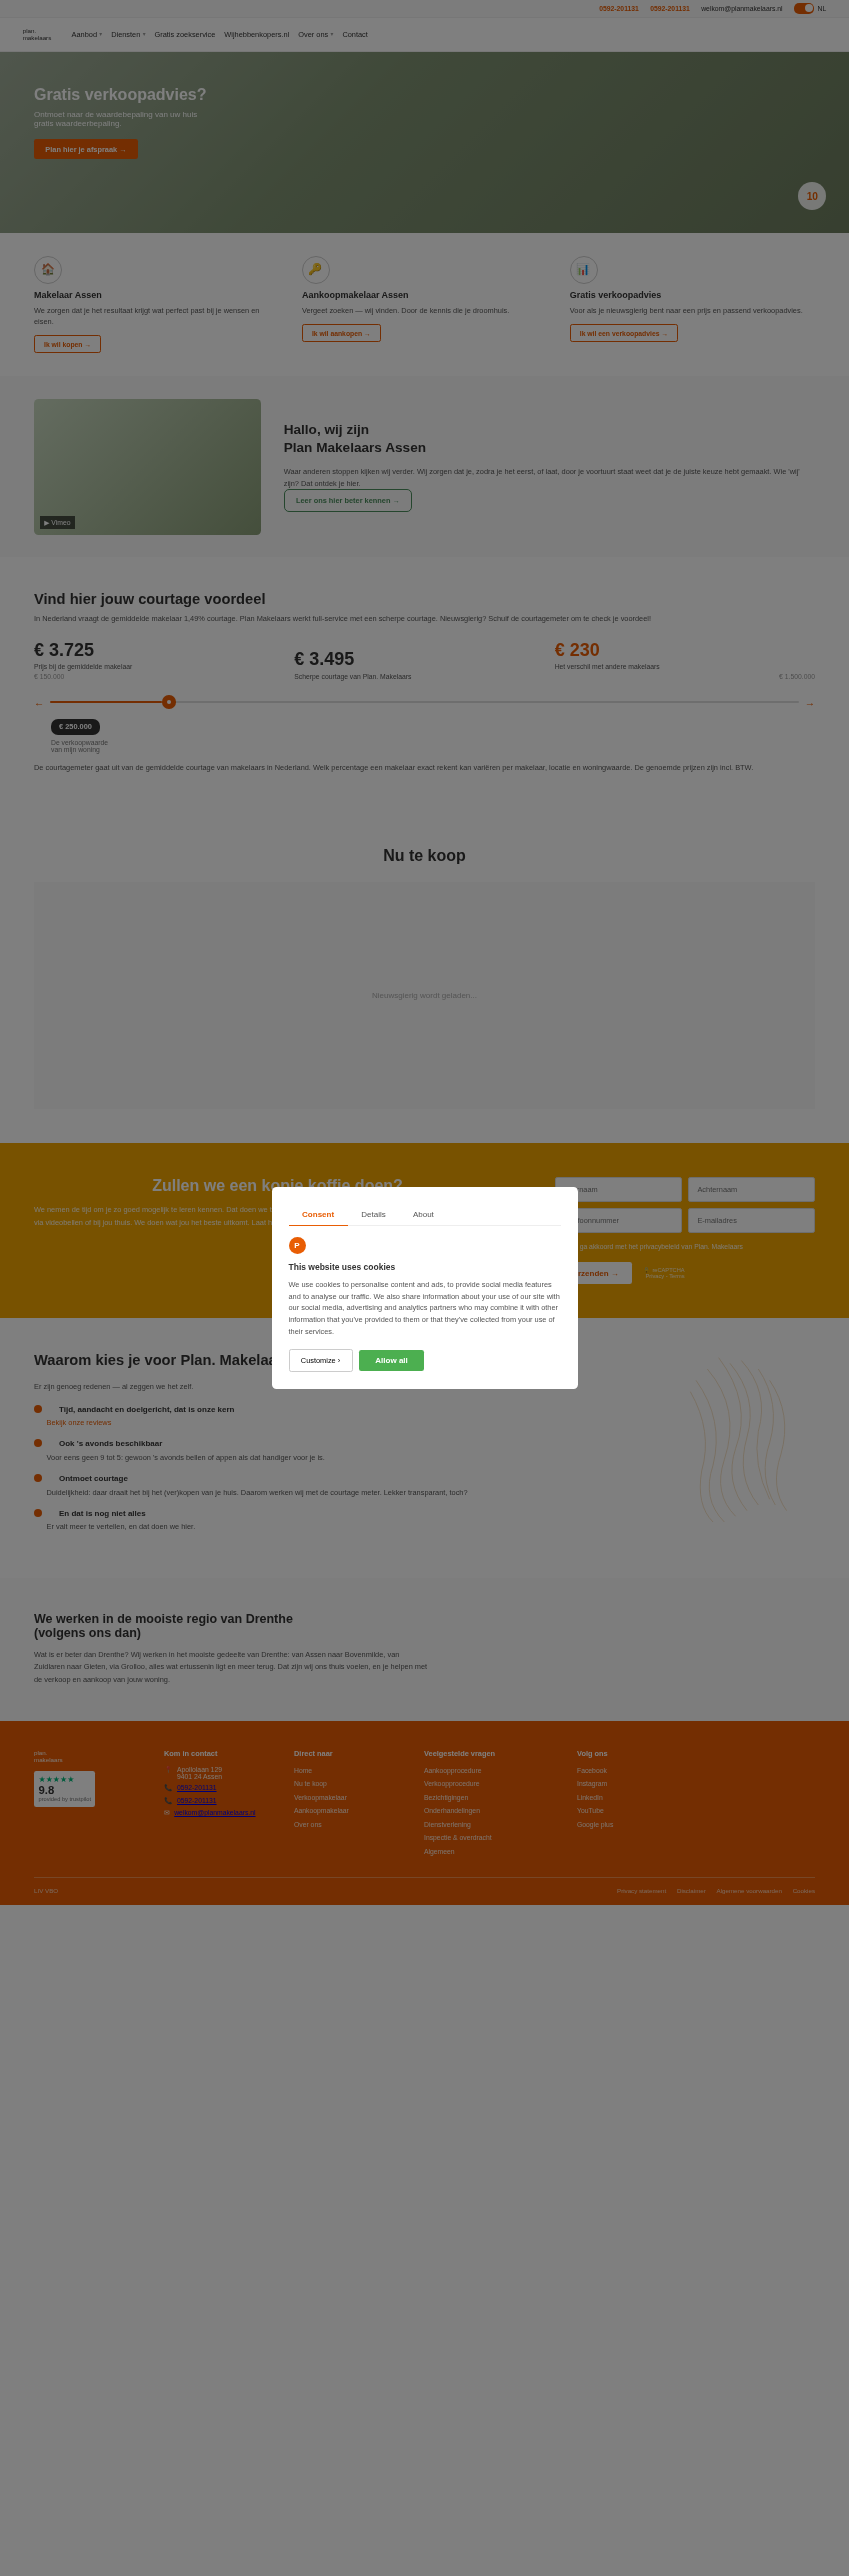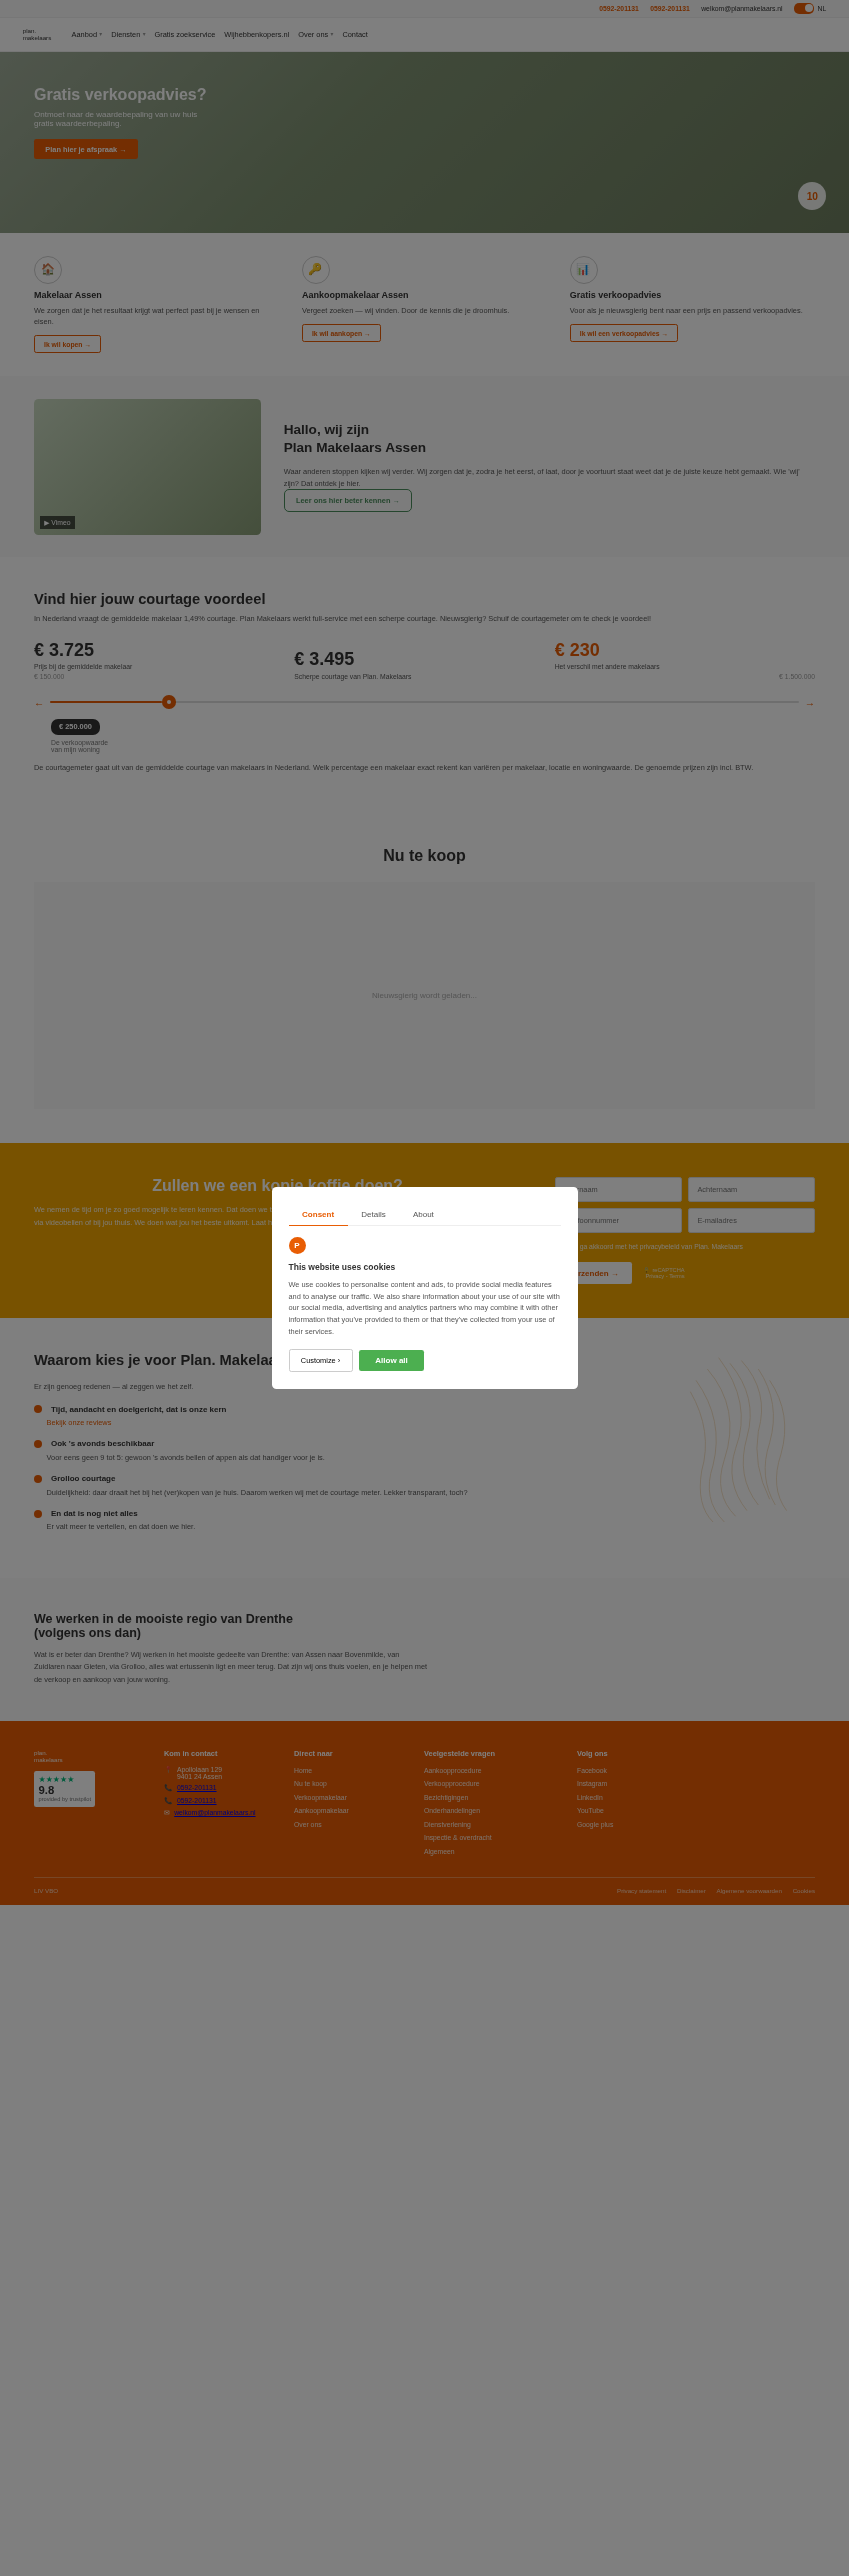--- a/index.html
+++ b/index.html
@@ -398,22 +398,22 @@
       background: #fff;
     }
     .waarom-text { flex: 1; }
     .waarom-text h2 { font-size: 14.7px; font-weight: bold; margin-bottom: 13.6px; }
     .waarom-item { margin-bottom: 11.3px; }
     .waarom-item h4 {
       font-size: 8px;
       font-weight: bold;
       margin-bottom: 3.4px;
       display: flex;
-      align-items: center;
-      gap: 9px;
+      align-items: flex-start;
+      gap: 17px;
     }
     .waarom-item h4 .dot {
       width: 8px; height: 8px;
       background: #e85d04;
       border-radius: 50%;
       flex-shrink: 0;
     }
     .waarom-item p { font-size: 7.4px; color: #555; padding-left: 12.5px; line-height: 1.5; }
     .waarom-item a { color: #e85d04; text-decoration: none; }
     .waarom-decoration {
@@ -650,21 +650,21 @@
       <h4>
         <span class="dot"></span>
         <span>Ook 's avonds beschikbaar</span>
       </h4>
       <p>Voor eens geen 9 tot 5: gewoon 's avonds bellen of appen als dat handiger voor je is.</p>
     </div>
 
     <div class="waarom-item">
       <h4>
         <span class="dot"></span>
-        <span>Grolloo courtage</span>
+        <span>Ontmoet courtage</span>
       </h4>
       <p>Duidelijkheid: daar draait het bij het (ver)kopen van je huis. Daarom werken wij met de courtage meter. Lekker transparant, toch?</p>
     </div>
 
     <div class="waarom-item">
       <h4>
         <span class="dot"></span>
         <span>En dat is nog niet alles</span>
       </h4>
       <p>Er valt meer te vertellen, en dat doen we hier.</p>

